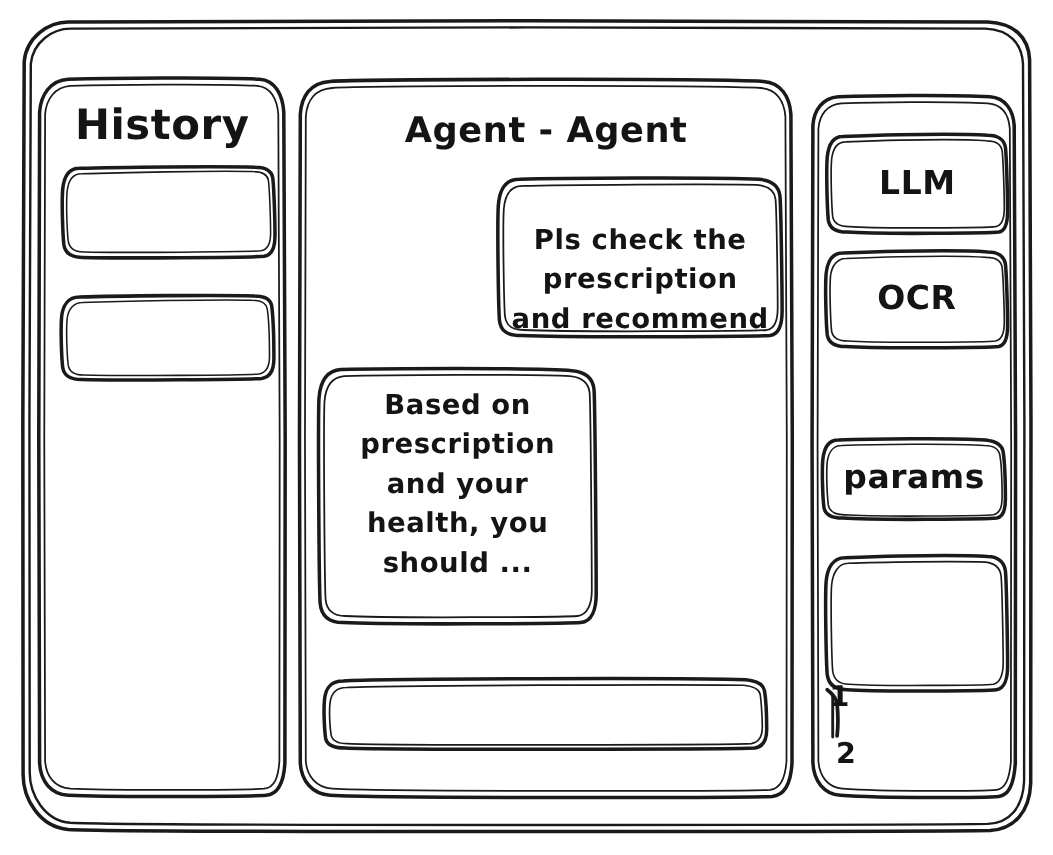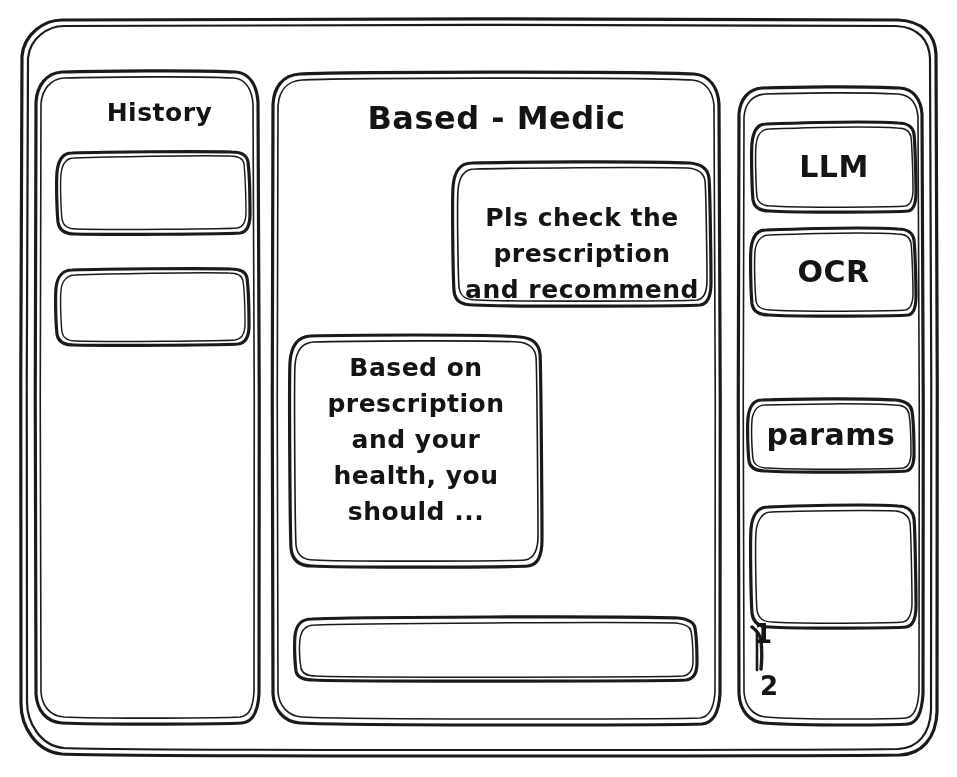--- a/index.html
+++ b/index.html
@@ -35,23 +35,22 @@
     position: absolute;
     color: #141414;
     font-family: "DejaVu Sans", sans-serif;
     font-weight: 700;
     letter-spacing: 0.5px;
     text-align: center;
     white-space: pre-line;
     user-select: none;
   }
   .panel-title {
-    font-size: 25px;
+    font-size: 38px;
     line-height: 34px;
-    margin-left: 12px;
   }
   .main-title {
     font-size: 32px;
     line-height: 36px;
   }
   .bubble-text {
     font-size: 25px;
     line-height: 36px;
   }
   .chip-text {
@@ -155,21 +154,21 @@
   <div class="hw panel-title" style="left:36px; top:96px; width:223px;">History</div>
 
   <div class="hitbox" style="left:57px; top:152px; width:193px; height:83px;">
     <div class="hw bubble-text" style="left:0; top:26px; width:193px;"></div>
   </div>
 
   <div class="hitbox" style="left:56px; top:269px; width:193px; height:77px;">
     <div class="hw bubble-text" style="left:0; top:24px; width:193px;"></div>
   </div>
 
-  <div class="hw main-title" style="left:273px; top:100px; width:447px;">Based - Medic</div>
+  <div class="hw main-title" style="left:273px; top:100px; width:447px;">Agent - Agent</div>
 
   <div class="hitbox" style="left:453px; top:163px; width:258px; height:143px;">
     <div class="hw bubble-text" style="left:0; top:13px; width:258px;margin-top:24px;">Pls check the
 prescription
 and recommend</div>
   </div>
 
   <div class="hitbox" style="left:290px; top:336px; width:252px; height:278px;text-decoration:underline;">
     <div class="hw bubble-text" style="left:0; top:14px; width:252px;">Based on
 prescription

